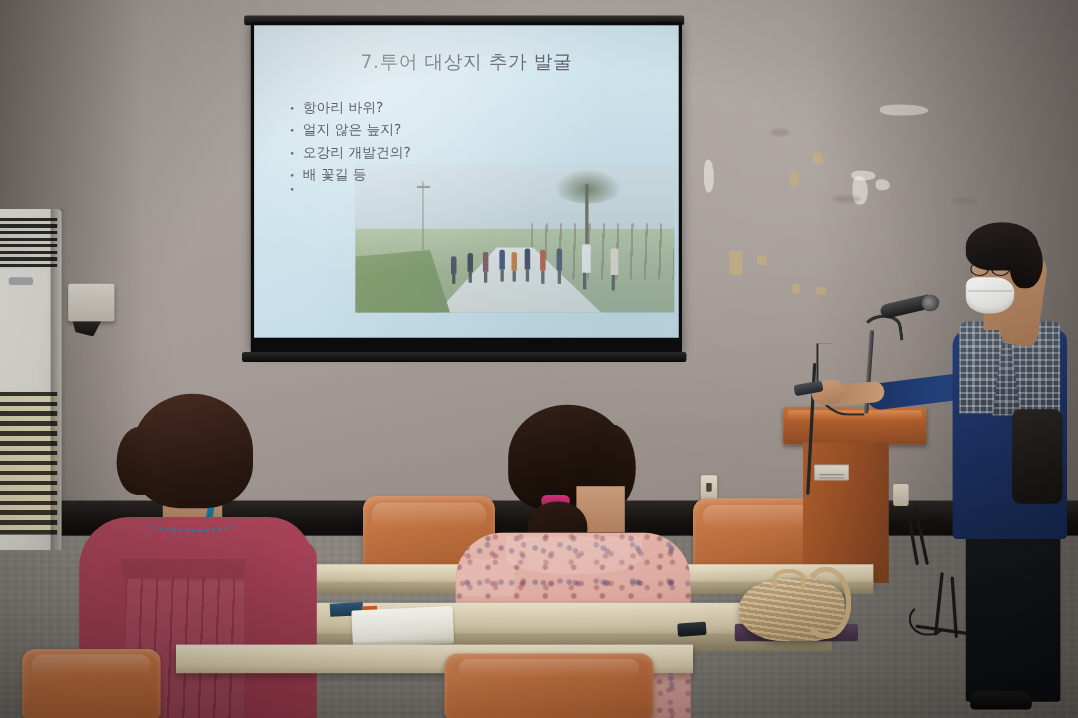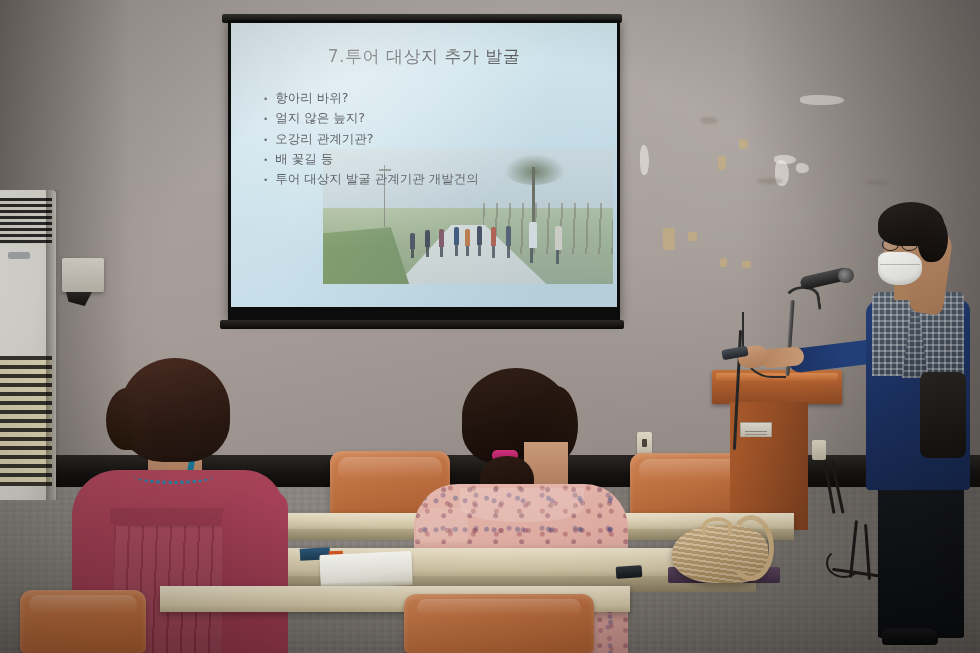--- a/index.html
+++ b/index.html
@@ -625,29 +625,28 @@
             <div class="bullet">
               <span class="dot">•</span>
               <span>항아리 바위?</span>
             </div>
             <div class="bullet">
               <span class="dot">•</span>
               <span>얼지 않은 늪지?</span>
             </div>
             <div class="bullet">
               <span class="dot">•</span>
-              <span>오강리 관계기관?</span>
+              <span>오강리 개발건의?</span>
             </div>
             <div class="bullet">
               <span class="dot">•</span>
               <span>배 꽃길 등</span>
             </div>
             <div class="bullet">
               <span class="dot">•</span>
-              <span>투어 대상지 발굴 관계기관 개발건의</span>
             </div>
           </div>
 
           <div class="slide-photo">
             <div class="ph-sky"></div>
             <div class="ph-field"></div>
             <div class="ph-orchard"></div>
             <div class="ph-path"></div>
             <div class="ph-grass-l"></div>
             <div class="ph-pole"></div>

